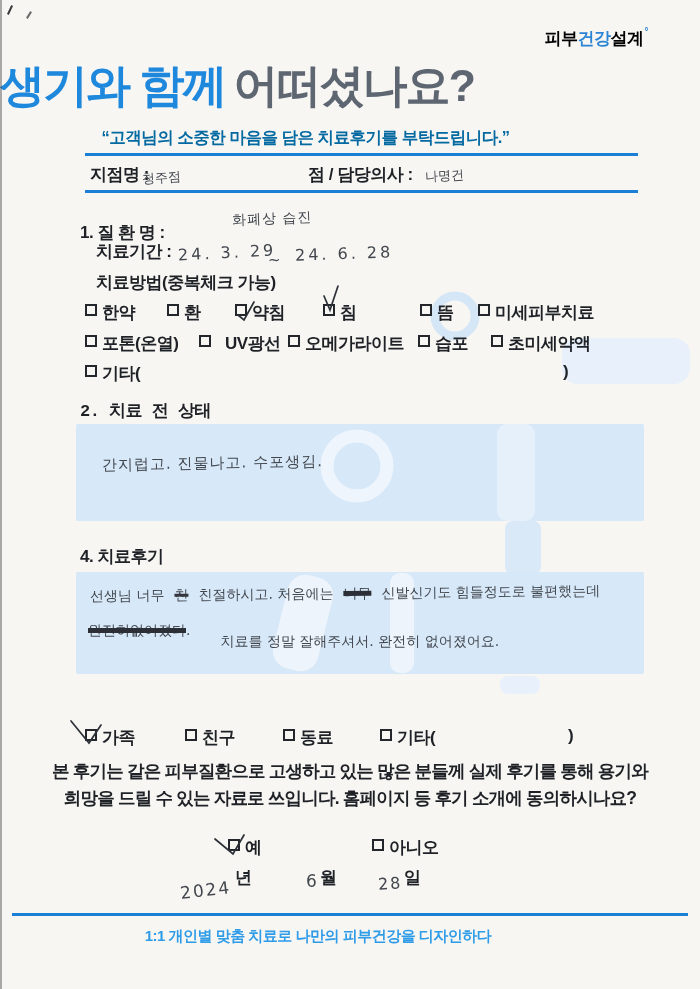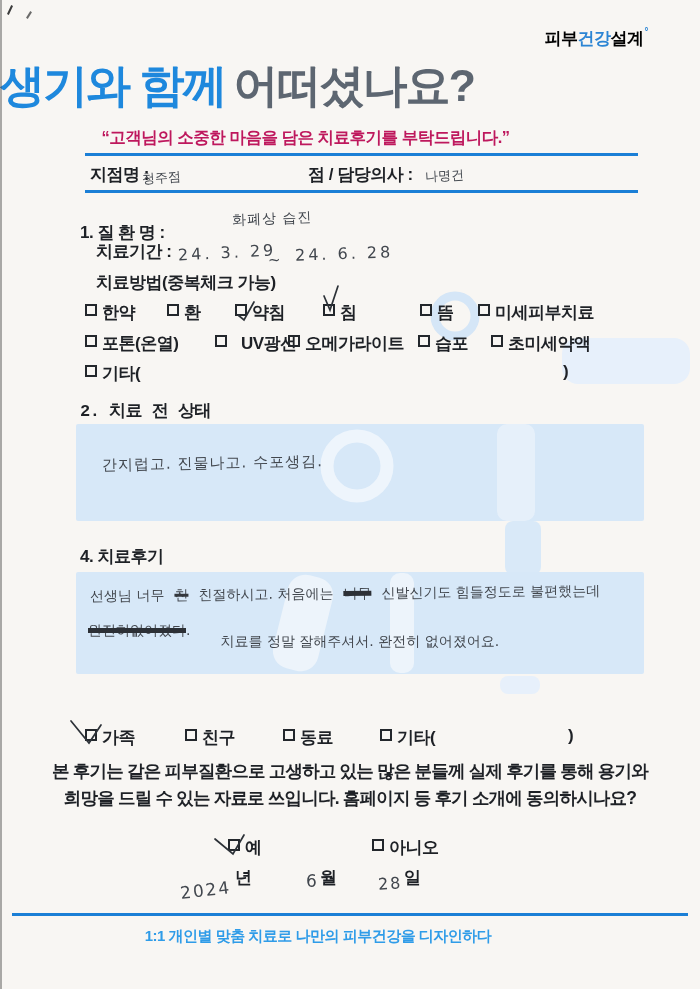--- a/index.html
+++ b/index.html
@@ -25,21 +25,21 @@
   .box2 { left:76px; top:572px; width:568px; height:102px; }
 
   
   .logo { position:absolute; top:26px; right:52px; font-size:17px; font-weight:700; letter-spacing:-0.5px; white-space:nowrap; }
   .lg-gray { color:#000000; } .lg-blue { color:#2c85d4; }
   .lg-deg { color:#2c85d4; font-size:10px; vertical-align:9px; margin-left:1px; }
 
   .title { position:absolute; top:56px; left:0; width:700px; text-align:left; font-size:45px; font-weight:700; letter-spacing:-2px; white-space:nowrap; }
   .t-blue { color:#1e88dd; } .t-dark { color:#5d6671; margin-left:8px; }
 
-  .subtitle { position:absolute; top:127px; left:0; width:611px; text-align:center; font-size:16.5px; font-weight:700; color:#be185d; letter-spacing:-0.5px; }
+  .subtitle { position:absolute; top:127px; left:0; width:611px; text-align:center; font-size:16.5px; font-weight:700; color:#0369a1; letter-spacing:-0.5px; }
 
   .hr { position:absolute; height:3px; background:#1b7fd6; }
   .hr1 { top:153px; left:85px; width:553px; }
   .hr2 { top:190px; left:85px; width:553px; }
   .hr3 { top:913px; left:12px; width:676px; }
 
   .lbl { position:absolute; font-weight:800; color:#1e2126; font-size:17px; letter-spacing:-0.5px; white-space:nowrap; }
 
   .branch-label { left:90px; top:163px; }
   .doctor-label { left:308px; top:163px; }
@@ -80,21 +80,21 @@
   .check { position:absolute; overflow:visible; }
   .check polyline { fill:none; stroke:#2c3137; stroke-width:1.7; stroke-linecap:round; }
   .chk-in { left:-1px; top:-16px; }
   .chk-above { left:-2px; top:-22px; }
   .chk-big { left:-17px; top:-11px; }
   .chk-yes { left:-15px; top:-7px; }
 
   .p-hanyak { left:85px; top:301px; }  .p-hwan { left:167px; top:301px; }
   .p-yakchim { left:235px; top:301px; } .p-chim { left:323px; top:301px; }
   .p-tteum { left:420px; top:301px; }  .p-mise { left:478px; top:301px; }
-  .p-photon { left:85px; top:332px; }  .p-uv { left:215px; top:332px;gap:14px; }
+  .p-photon { left:85px; top:332px; }  .p-uv { left:199px; top:332px;gap:14px; }
   .p-omega { left:288px; top:332px; }  .p-seuppo { left:418px; top:332px; }
   .p-chomise { left:491px; top:332px; } .p-gita { left:85px; top:362px; }
   .p-family { left:85px; top:726px; }  .p-friend { left:185px; top:726px; }
   .p-coll { left:283px; top:726px; }   .p-etc { left:380px; top:726px; }
   .p-yes { left:228px; top:836px; }    .p-no { left:372px; top:836px; }
 
   .note { position:absolute; left:0; top:758px; width:700px; text-align:center; font-weight:800; font-size:17.5px; color:#1e2126; line-height:27px; letter-spacing:-0.8px; }
 
   .footer { position:absolute; left:0; top:927px; width:636px; text-align:center; color:#2f9ce8; font-weight:800; font-size:15px; letter-spacing:-0.5px; }
 </style>

